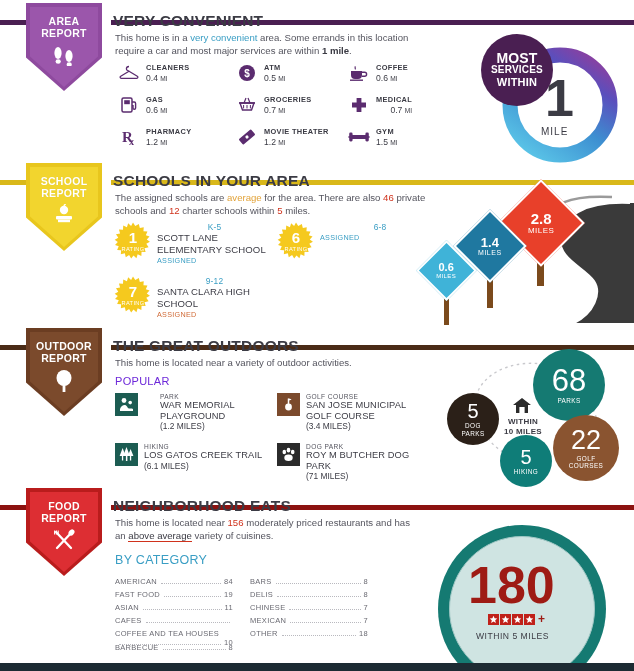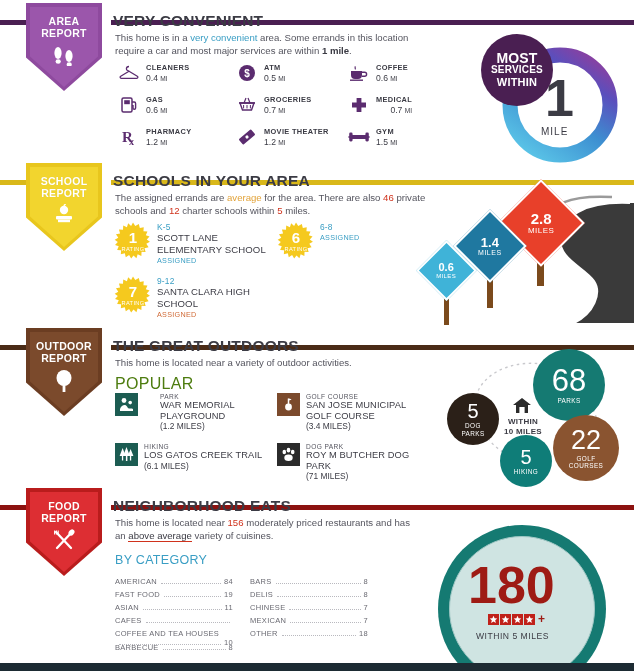--- a/index.html
+++ b/index.html
@@ -88,27 +88,27 @@
   
   .starburst {
     position: absolute; width: 38px; height: 38px;
     display:flex; flex-direction:column; align-items:center; justify-content:center;
     color:#fff;
   }
   .starburst .sb-bg { position:absolute; inset:0; }
   .starburst .sb-num { position:relative; z-index:2; font-size: 15px; font-weight: 600; line-height: 14px; }
   .starburst .sb-lbl { position:relative; z-index:2; font-size: 5.6px; letter-spacing:.4px; margin-top:1px;}
   .school-txt { position:absolute; }
-  .school-txt .grade { font-size: 8.4px; color: #3a9ec4; letter-spacing:.2px;}
+  .school-txt .grade { font-size: 8.4px; color: #3a9ec4; letter-spacing:.2px;text-align:center;}
   .school-txt .sname { font-size: 9.6px; color: #3b3b44; line-height: 11.5px; letter-spacing:.1px;}
   .school-txt .sassign { font-size: 7.2px; letter-spacing:.3px; margin-top:1px;}
 
   
   .sub-head {
-    position:absolute; font-size: 16px; color: #4d7c0f; letter-spacing:.3px;
+    position:absolute; font-size: 11px; color: #6d28d9; letter-spacing:.3px;
   }
   .act { position: absolute; display:flex; align-items:flex-start; }
   .act .aic { width: 23px; height:23px; flex:0 0 23px; display:flex;align-items:center;justify-content:center; }
   .act .atxt { margin-left: 6px; }
   .act .acat { font-size: 6.6px; letter-spacing:.4px; color:#55555f; }
   .act .aname { font-size: 9.3px; color:#3b3b44; line-height: 10.6px; letter-spacing:.1px;}
   .act .adist { font-size: 8.4px; color:#3b3b44; }
 
   .bubble {
     position:absolute; border-radius:50%;
@@ -325,21 +325,21 @@
             <circle cx="14" cy="6" r="4.2" fill="#fff"></circle>
             <path d="M14 2.2c0-1.2.9-1.8 1.8-1.9" stroke="#fff" stroke-width="1.2" fill="none"></path>
             <rect x="6" y="12" width="16" height="3.4" rx="1" fill="#fff"></rect>
             <rect x="8" y="15.6" width="12" height="2.6" fill="#fff"></rect>
           </svg>
       </div>
     </div>
 
     <div class="head" style="left:113px;top:12px;">SCHOOLS IN YOUR AREA</div>
     <div class="intro" style="left:115px;top:31px;width:330px;">
-      <span>The assigned errands are </span><span class="hl-y">average</span><span> for the area. There are also </span><span class="hl-n">46</span><span> private schools and </span><span class="hl-n">12</span><span> charter schools within </span><span class="hl-n">5</span><span> miles.</span>
+      <span>The assigned schools are </span><span class="hl-y">average</span><span> for the area. There are also </span><span class="hl-n">46</span><span> private schools and </span><span class="hl-n">12</span><span> charter schools within </span><span class="hl-n">5</span><span> miles.</span>
     </div>
 
     <div class="starburst" style="left:114px;top:62px;">
       <svg class="sb-bg" viewBox="0 0 40 40">
           <path d="M20 0.5 22.4 4.2 26.1 2.2 27.2 6.4 31.3 5.5 31 9.8 35.2 10 33.5 14 37.4 15.3 34.5 18.4 37.8 20.8 34 23 36.4 26.5 32.1 27.5 33.3 31.7 29 31.4 28.8 35.7 24.9 34 23.6 38.1 20.5 35.2 18.1 38.5 15.9 34.8 12.4 37.1 11.4 32.9 7.2 34 7.5 29.7 3.3 29.5 5 25.5 1.1 24.2 4 21.1 0.7 18.7 4.5 16.5 2.1 13 6.4 12 5.2 7.8 9.5 8.1 9.7 3.8 13.6 5.5 14.9 1.4 18 4.3z" fill="#f5c91e"></path>
         </svg>
       <div class="sb-num">1</div>
       <div class="sb-lbl">RATING</div>
     </div>
     <div class="school-txt" style="left:157px;top:62px;width:115px;">

